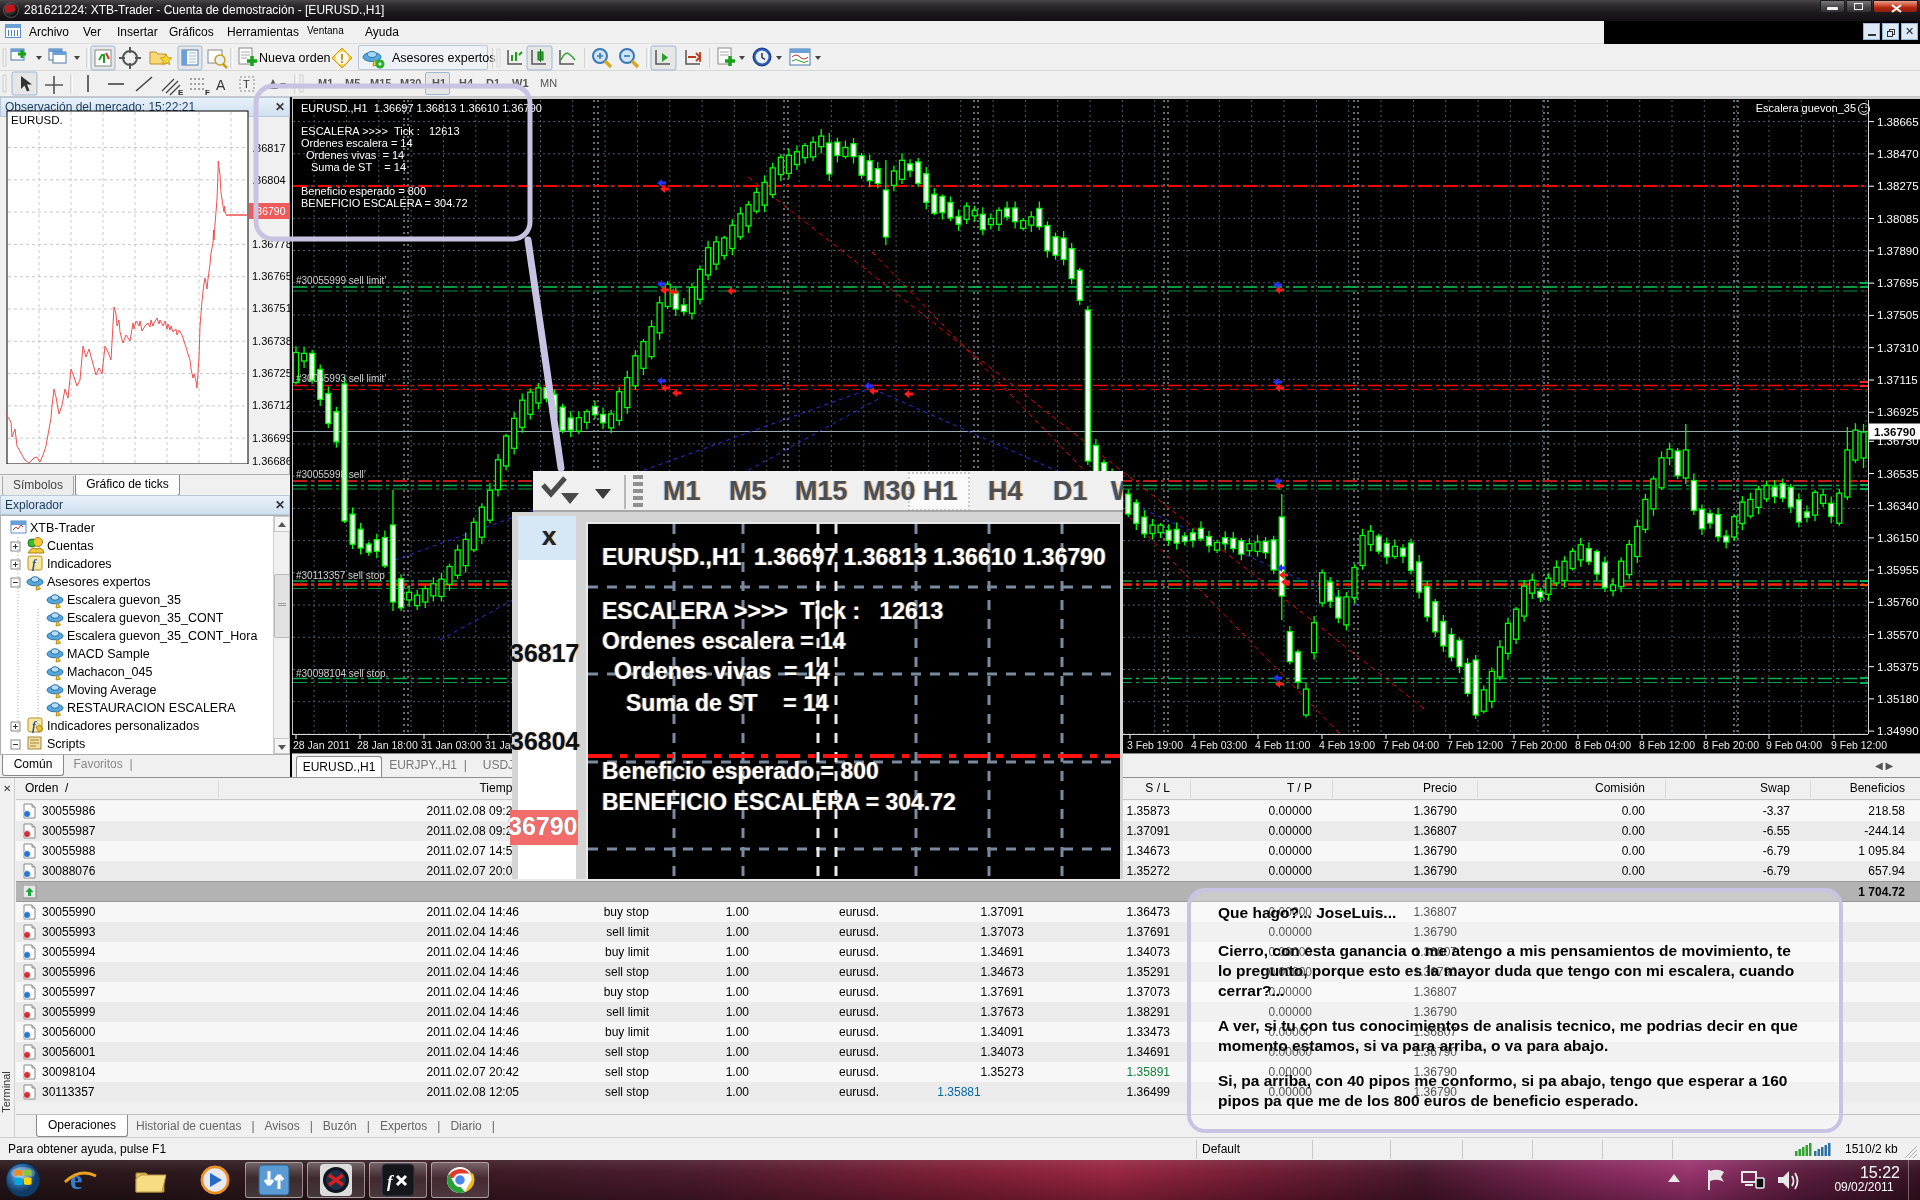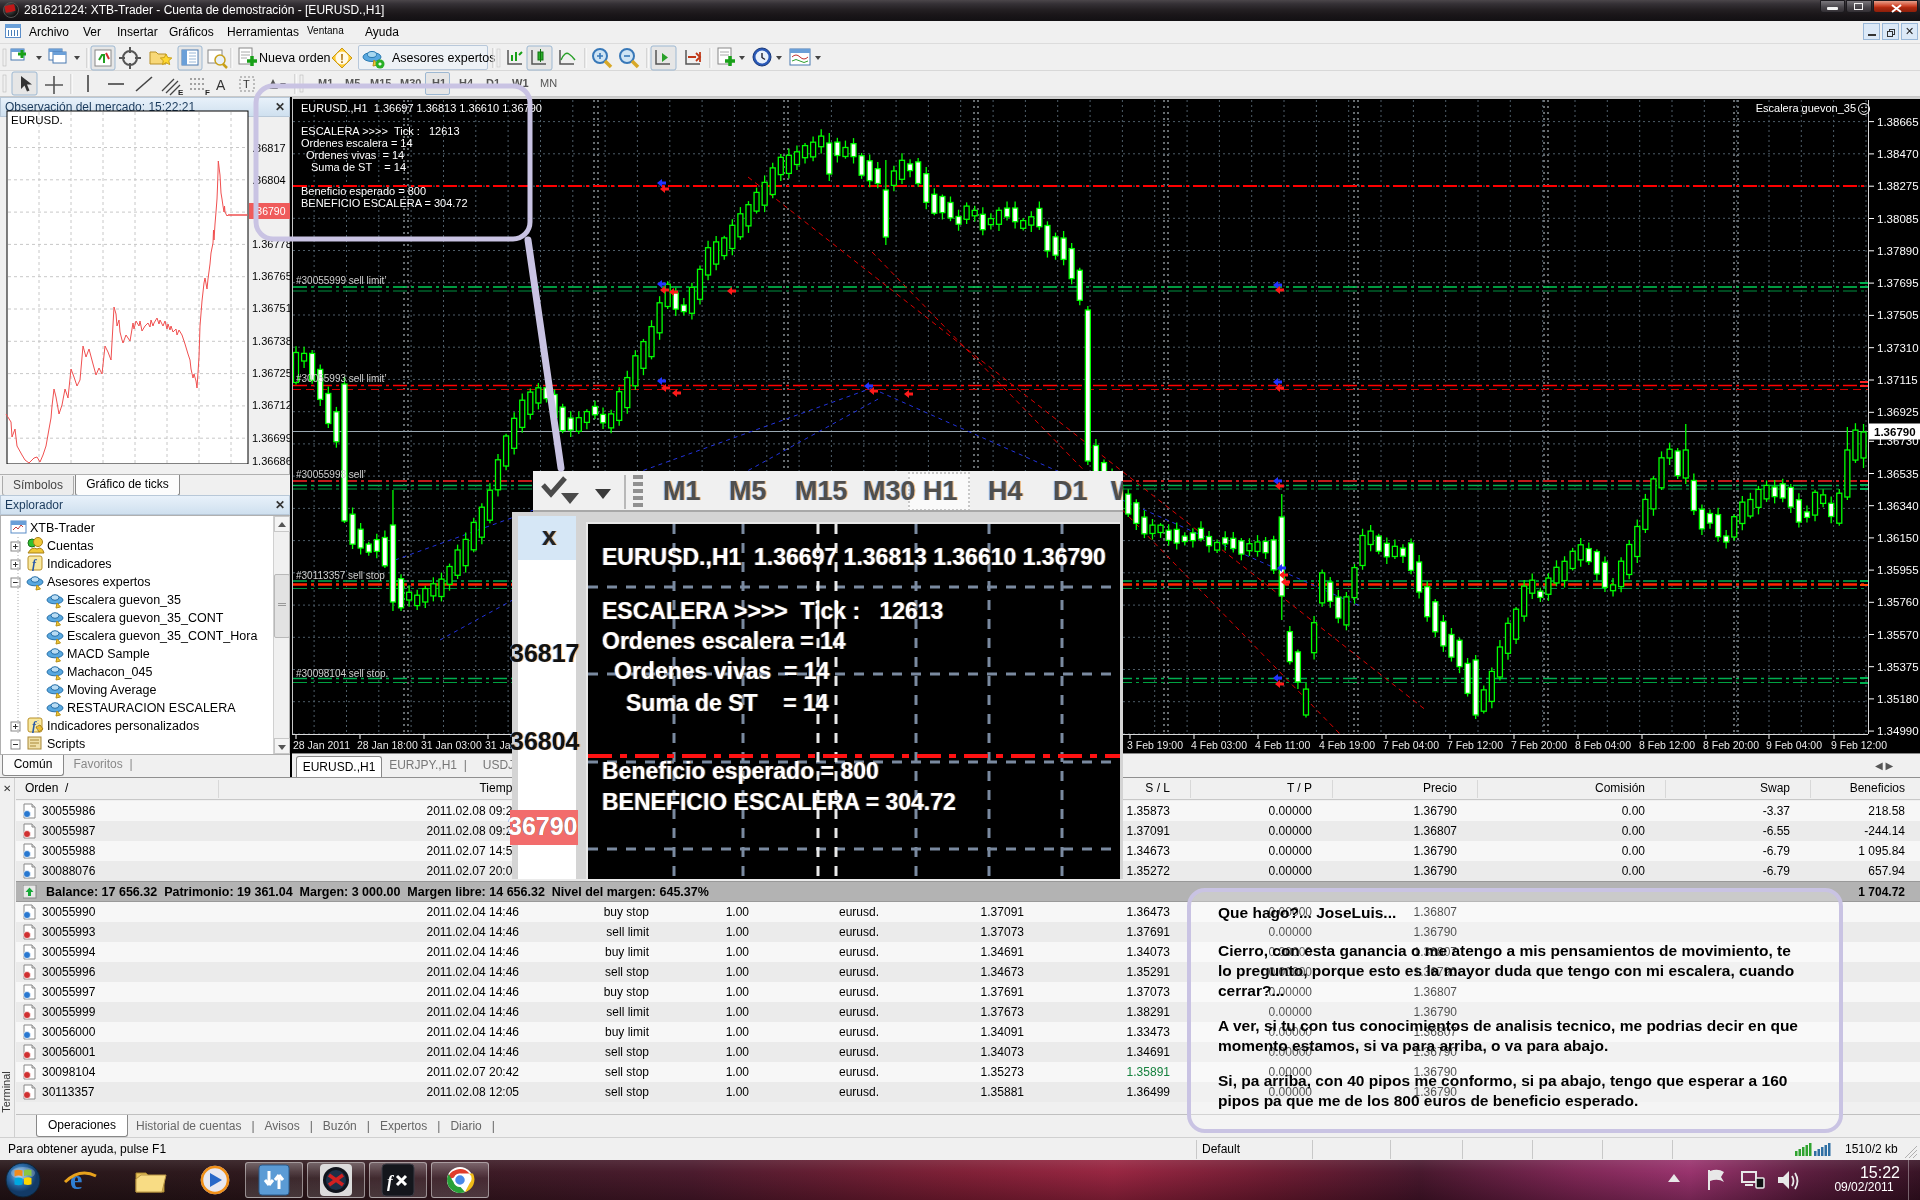--- a/index.html
+++ b/index.html
@@ -15,21 +15,21 @@
    <div class="abs" style="left:6px;top:6px;width:11px;height:3px;background:#f4f4f4;border-radius:1px"></div>
     </div>
  <div class="abs" style="left:1846px;top:0;width:26px;height:13px;background:linear-gradient(180deg,#7a777c,#4a474c 55%,#332f34);border:1px solid #1c1a1e;border-radius:0 0 3px 3px">
    <div class="abs" style="left:7px;top:2px;width:9px;height:7px;border:1.5px solid #f4f4f4"></div>
     </div>
  <div class="abs" style="left:1873px;top:0;width:45px;height:13px;background:linear-gradient(180deg,#e8a08b,#cf4428 45%,#b02a10 60%,#8c1f0a);border:1px solid #1c1a1e;border-radius:0 0 3px 3px"><svg width="45" height="13">
         <path d="M 18 3 l 9 7 M 27 3 l -9 7" stroke="#fff" stroke-width="2"></path>
       </svg></div>
 </div>
 
-<div class="abs" style="left:0;top:21px;width:1920px;height:23px;background:#f0f0f0;border-bottom:1px solid #dcdcdc">
+<div class="abs" style="left:0;top:21px;width:1604px;height:23px;background:#f0f0f0;border-bottom:1px solid #dcdcdc">
  <div class="abs" style="left:5px;top:3px;width:16px;height:14px;border:1px solid #5b8dc8;background:#fff"></div>
  <div class="abs" style="left:5px;top:3px;width:16px;height:4px;background:#6a9fd8"></div>
  <div class="abs" style="left:8px;top:9px;width:10px;height:6px;background:repeating-linear-gradient(90deg,#4a7fb8 0 1px,#fff 1px 3px)"></div>
  <div class="abs" style="left:29px;top:4px;font-size:12px;color:#000">Archivo</div>
     <div class="abs" style="left:83px;top:4px;font-size:12px;color:#000">Ver</div>
     <div class="abs" style="left:117px;top:4px;font-size:12px;color:#000">Insertar</div>
     <div class="abs" style="left:169px;top:4px;font-size:12px;color:#000">Gráficos</div>
     <div class="abs" style="left:227px;top:4px;font-size:12px;color:#000">Herramientas</div>
     <div class="abs" style="left:307px;top:4px;font-size:10px;color:#000">Ventana</div>
     <div class="abs" style="left:365px;top:4px;font-size:12px;color:#000">Ayuda</div>
@@ -1091,21 +1091,20 @@
 <div class="abs" style="left:1311px;top:3px;width:130px;text-align:right;font-size:12px;color:#000;white-space:nowrap">1.36790</div>
 <div class="abs" style="left:1499px;top:3px;width:130px;text-align:right;font-size:12px;color:#000;white-space:nowrap">0.00</div>
 <div class="abs" style="left:1644px;top:3px;width:130px;text-align:right;font-size:12px;color:#000;white-space:nowrap">-6.79</div>
 <div class="abs" style="left:1759px;top:3px;width:130px;text-align:right;font-size:12px;color:#000;white-space:nowrap">657.94</div>
 </div>
 <div class="abs" style="left:16px;top:103px;width:1904px;height:21px;background:#b3b3b3;border-top:1px solid #999;border-bottom:1px solid #999">
 <svg width="14" height="14" style="position:absolute;left:7px;top:3px">
         <rect x="0" y="0" width="13" height="13" fill="#e8e8e8" stroke="#888"></rect>
         <path d="M 6.5 2.5 l 4 4.5 h-2.5 v4 h-3 v-4 h-2.5 z" fill="#18a838"></path>
       </svg>
-<div class="abs" style="left:30px;top:3px;font-size:12.5px;font-weight:bold;color:#000">Balance: 17 656.32&nbsp;&nbsp;Patrimonio: 19 361.04&nbsp;&nbsp;Margen: 3 000.00&nbsp;&nbsp;Margen libre: 14 656.32&nbsp;&nbsp;Nivel del margen: 645.37%</div>
 <div class="abs" style="left:1759px;top:3px;width:130px;text-align:right;font-size:12px;color:#000;white-space:nowrap"><b>1 704.72</b></div>
 </div>
 <div class="abs" style="left:16px;top:124px;width:1904px;height:20px;background:#f7f7f7">
 <svg width="16" height="16" style="position:absolute;left:6px;top:2px">
         <path d="M 2 1 h8 l 3 3 v11 h-11 z" fill="#fff" stroke="#888"></path>
         <path d="M 10 1 l 0 3 l 3 0" fill="#ddd" stroke="#888"></path>
         <circle cx="5" cy="11" r="3.5" fill="#2878d0" stroke="#fff" stroke-width="0.7"></circle>
       </svg>
 <div class="abs" style="left:26px;top:3px;font-size:12px;color:#000">30055990</div>
 <div class="abs" style="left:373px;top:3px;width:130px;text-align:right;font-size:12px;color:#000;white-space:nowrap">2011.02.04 14:46</div>
@@ -1249,21 +1248,21 @@
 <svg width="16" height="16" style="position:absolute;left:6px;top:2px">
         <path d="M 2 1 h8 l 3 3 v11 h-11 z" fill="#fff" stroke="#888"></path>
         <path d="M 10 1 l 0 3 l 3 0" fill="#ddd" stroke="#888"></path>
         <circle cx="5" cy="11" r="3.5" fill="#d03030" stroke="#fff" stroke-width="0.7"></circle>
       </svg>
 <div class="abs" style="left:26px;top:3px;font-size:12px;color:#000">30113357</div>
 <div class="abs" style="left:373px;top:3px;width:130px;text-align:right;font-size:12px;color:#000;white-space:nowrap">2011.02.08 12:05</div>
 <div class="abs" style="left:503px;top:3px;width:130px;text-align:right;font-size:12px;color:#000;white-space:nowrap">sell stop</div>
 <div class="abs" style="left:603px;top:3px;width:130px;text-align:right;font-size:12px;color:#000;white-space:nowrap">1.00</div>
 <div class="abs" style="left:733px;top:3px;width:130px;text-align:right;font-size:12px;color:#000;white-space:nowrap">eurusd.</div>
-<div class="abs" style="left:878px;top:3px;width:130px;text-align:right;font-size:12px;color:#000000;white-space:nowrap">1.35881</div>
+<div class="abs" style="left:878px;top:3px;width:130px;text-align:center;font-size:12px;color:#0369a1;white-space:nowrap">1.35881</div>
 <div class="abs" style="left:1024px;top:3px;width:130px;text-align:right;font-size:12px;color:#000;white-space:nowrap">1.36499</div>
 <div class="abs" style="left:1166px;top:3px;width:130px;text-align:right;font-size:12px;color:#000;white-space:nowrap">0.00000</div>
 <div class="abs" style="left:1311px;top:3px;width:130px;text-align:right;font-size:12px;color:#000;white-space:nowrap">1.36790</div>
 </div>
 <div class="abs" style="left:16px;top:336px;width:1904px;height:23px;background:#f0f0f0;border-top:1px solid #c0c0c0">
  <div class="abs" style="left:20px;top:0;width:92px;height:22px;background:#fff;border:1px solid #888;border-top:none;border-radius:0 0 3px 3px;font-size:12px;text-align:center;line-height:20px;color:#000">Operaciones</div>
  <div class="abs" style="left:120px;top:4px;font-size:12px;color:#666">Historial de cuentas&nbsp;&nbsp;&nbsp;|&nbsp;&nbsp;&nbsp;Avisos&nbsp;&nbsp;&nbsp;|&nbsp;&nbsp;&nbsp;Buzón&nbsp;&nbsp;&nbsp;|&nbsp;&nbsp;&nbsp;Expertos&nbsp;&nbsp;&nbsp;|&nbsp;&nbsp;&nbsp;Diario&nbsp;&nbsp;&nbsp;|</div>
 </div>
 </div>
 

